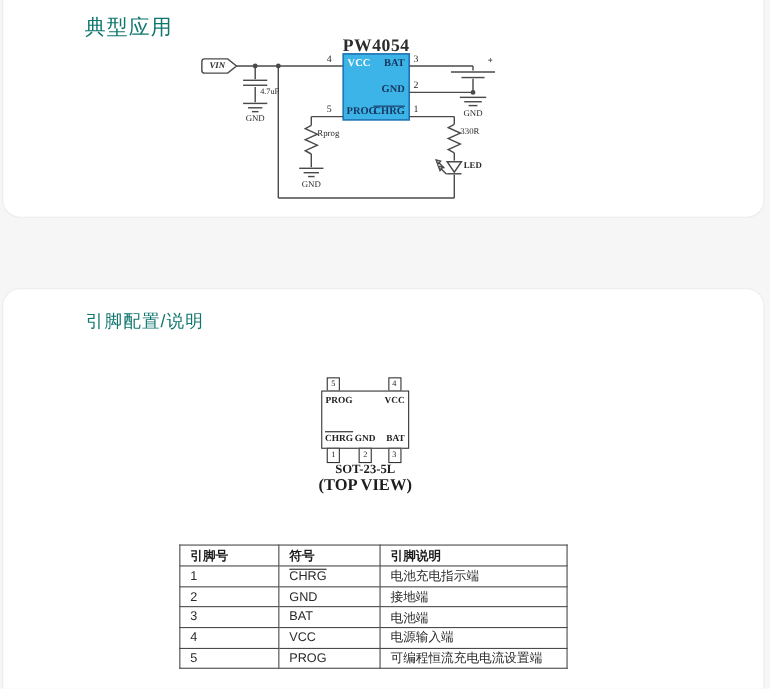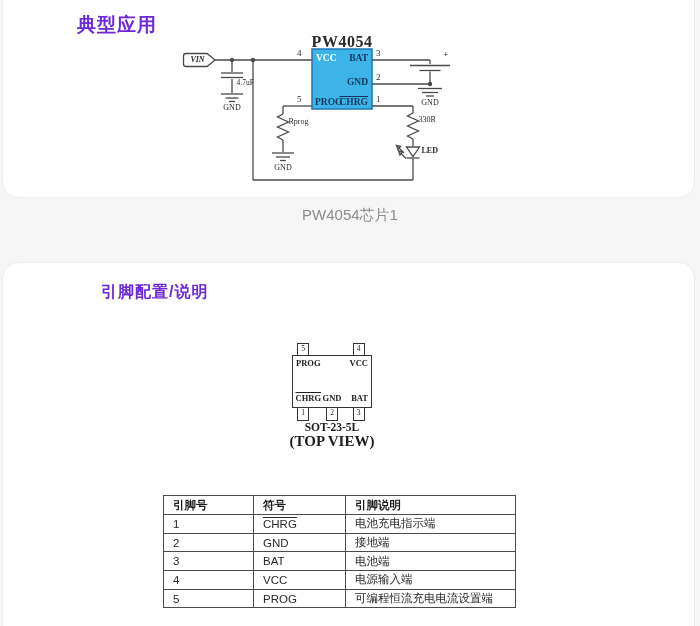--- a/index.html
+++ b/index.html
@@ -1,23 +1,23 @@
 <!DOCTYPE html>
 <html><head>
 <meta charset="utf-8">
 <style>
   html,body{margin:0;padding:0;}
   .page{position:relative;width:700px;height:626px;overflow:hidden;background:#f6f6f6;
         font-family:"Liberation Sans",sans-serif;}
   .card{position:absolute;background:#ffffff;border:1px solid #ececec;border-radius:16px;}
   .card1{left:2px;top:-26px;width:691px;height:222px;}
   .card2{left:2px;top:262px;width:691px;height:380px;}
-  .sec-title{position:absolute;color:#6d28d9;font-weight:bold;white-space:nowrap;letter-spacing:1px;}
+  .sec-title{position:absolute;color:#0f766e;font-weight:normal;white-space:nowrap;letter-spacing:1px;}
   .t1{left:77px;top:-4px;font-size:19px;}
-  .t2{left:78px;top:269px;font-size:16px;margin-left:23px;}
+  .t2{left:78px;top:269px;font-size:16px;}
   .caption{position:absolute;left:0;right:0;top:206px;text-align:center;
            font-size:15px;color:#8c8c8c;}
   .schem{position:absolute;left:0;top:0;width:700px;height:200px;}
   .schem svg{position:absolute;left:0;top:0;}
   .schem svg line,.schem svg polyline,.schem svg path,.schem svg polygon{stroke:#4a4a4a;stroke-width:1.3;fill:none;}
   .schem svg circle{fill:#4a4a4a;stroke:none;}
   .lbl{position:absolute;font-family:"Liberation Serif",serif;color:#2b2b2b;white-space:nowrap;line-height:1;}
   .s8{font-size:8px;} .s9{font-size:9px;} .s7{font-size:7.5px;}
   .b{font-weight:bold;}
   .ctr{text-align:center;display:inline-block;}
@@ -133,21 +133,20 @@
     <span class="lbl s7" style="left:236.5px;top:79px;">4.7uF</span>
     <span class="lbl s8 ctr" style="left:218px;top:103.5px;width:28px;">GND</span>
     <span class="lbl s8 b" style="left:443.5px;top:51px;">+</span>
     <span class="lbl s8 ctr" style="left:416px;top:98.5px;width:28px;">GND</span>
     <span class="lbl s8" style="left:288.5px;top:118px;">Rprog</span>
     <span class="lbl s8 ctr" style="left:269px;top:164px;width:28px;">GND</span>
     <span class="lbl s8" style="left:418.5px;top:115.5px;">330R</span>
     <span class="lbl s8 b" style="left:421.5px;top:147px;">LED</span>
   </div>
 
-  <div class="caption">PW4054芯片1</div>
 
   <section class="card card2"></section>
 
   <h2 class="sec-title t2">引脚配置/说明</h2>
 
   <div>
     <div class="pkg-pin" style="left:297px;top:342.5px;width:12px;height:13.5px;">5</div>
     <div class="pkg-pin" style="left:352.5px;top:342.5px;width:12px;height:13.5px;">4</div>
     <div class="pkg-box" style="left:292px;top:355px;width:80px;height:53px;"></div>
     <div class="pkg-pin" style="left:297px;top:407px;width:12px;height:13.5px;">1</div>

